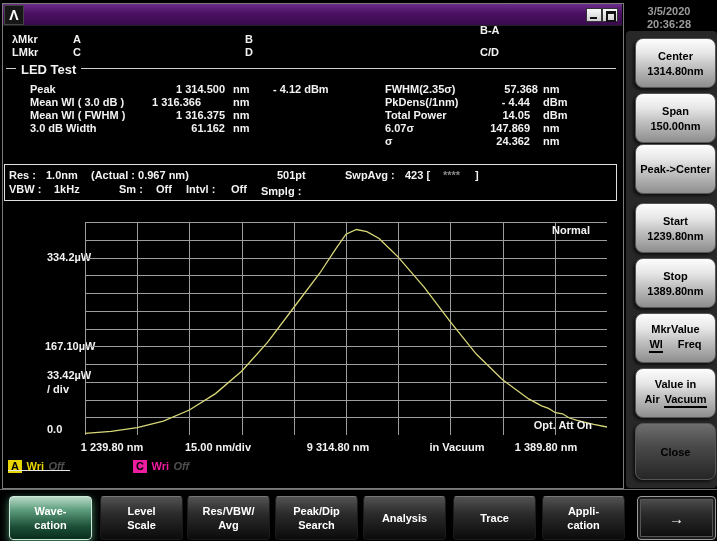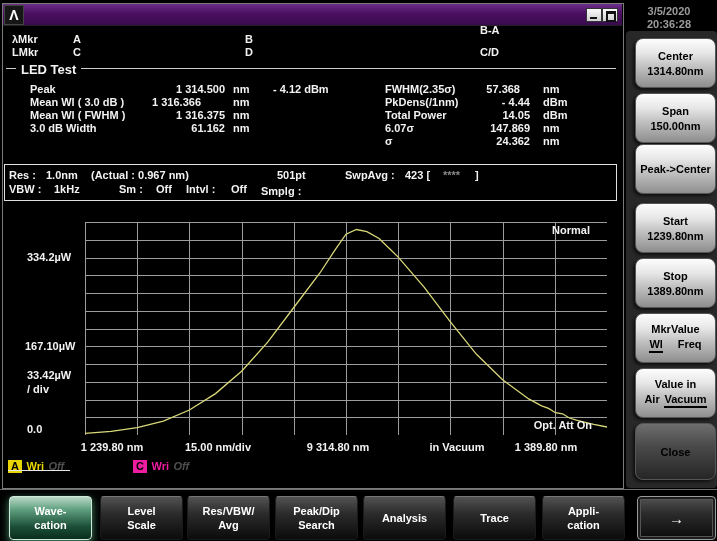--- a/index.html
+++ b/index.html
@@ -42,21 +42,21 @@
   .meas-row .unit{position:absolute;}
   .meas-row .extra{position:absolute;}
 
   
   .res-box{left:4px;top:164px;width:611px;height:35px;border:1px solid #e0e0e0;background:#000;}
   .res-box span{position:absolute;font-size:11px;color:#f2f2f2;white-space:nowrap;}
   .res-box .dim{color:#8a8a8a;}
 
   
   .plot{left:85px;top:222px;width:522px;height:213px;}
-  .ylab{color:#f2f2f2;font-size:11px;white-space:nowrap;}
+  .ylab{color:#f2f2f2;font-size:11px;white-space:nowrap;margin-left:20px;}
   .xlab{color:#f2f2f2;font-size:11px;white-space:nowrap;transform:translateX(-50%);}
   .inplot{color:#f2f2f2;font-size:11px;white-space:nowrap;}
 
   
   .badge{display:inline-block;width:14px;height:13px;font-size:11px;line-height:13px;text-align:center;color:#000;}
   .badge-a{background:#e8d400;}
   .badge-c{background:#ee1da0;}
   .tr-mode-a{color:#e8d400;font-size:11px;}
   .tr-mode-c{color:#ee1da0;font-size:11px;}
   .tr-off{color:#4f4f4f;font-size:11px;font-style:italic;}
@@ -136,21 +136,21 @@
     </div>
     <div class="meas-row" style="top: 39px; left: 0px; right: 0px;">
       <span class="lab">3.0    dB Width</span>
       <span class="val" style="left: 95px; width: 100px;">61.162</span>
       <span class="unit" style="left: 203px;">nm</span>
     </div>
   </div>
 <div class="abs" id="meas-right" style="left:385px;top:83px;width:235px;height:68px;">
     <div class="meas-row" style="top: 0px; left: 0px; right: 0px;">
       <span class="lab">FWHM(2.35σ)</span>
-      <span class="val" style="left: 60px; width: 75px;">57.368</span>
+      <span class="val" style="left: 60px; width: 93px;">57.368</span>
       <span class="unit" style="left: 158px;">nm</span>
     </div>
     <div class="meas-row" style="top: 13px; left: 0px; right: 0px;">
       <span class="lab">PkDens(/1nm)</span>
       <span class="val" style="left: 60px; width: 85px;">- 4.44</span>
       <span class="unit" style="left: 158px;">dBm</span>
     </div>
     <div class="meas-row" style="top: 26px; left: 0px; right: 0px;">
       <span class="lab">Total Power</span>
       <span class="val" style="left: 60px; width: 85px;">14.05</span>

